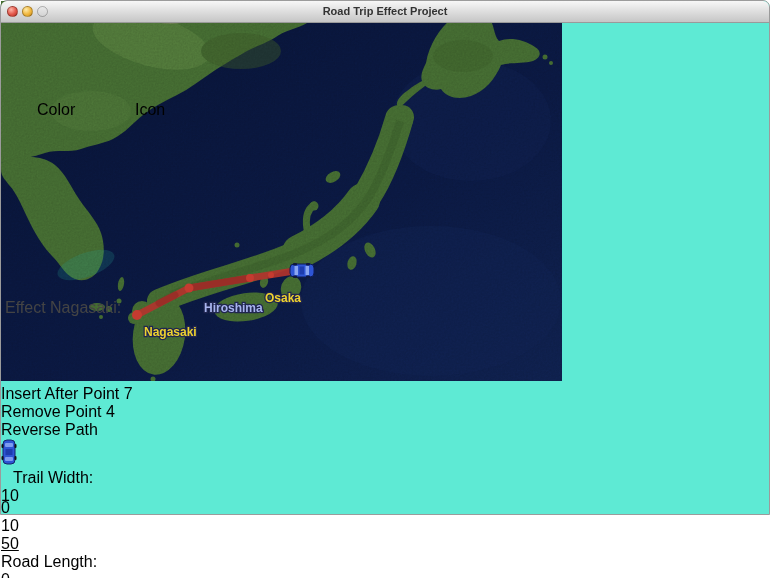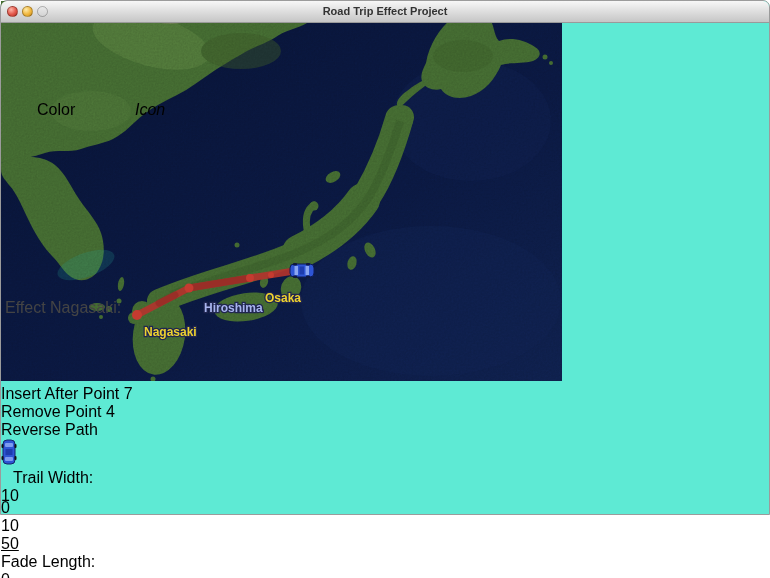--- a/index.html
+++ b/index.html
@@ -183,21 +183,21 @@
     </div>
 
     <div class="panel">
       <div class="btn3d" style="top:14px;">Insert After Point 7</div>
       <div class="btn3d" style="top:41px;">Remove Point 4</div>
       <div class="btn3d" style="top:68px;">Reverse Path</div>
 
       <div class="abs lbl" style="left:36px;top:100px;text-align:right;">Color</div>
       <div class="swatch" style="background: rgb(178, 48, 40);"></div>
 
-      <div class="abs lbl" style="left:134px;top:100px;font-style:italic;">Icon</div>
+      <div class="abs lbl" style="left:134px;top:100px;">Icon</div>
       <div class="iconwell">
         <svg width="16" height="26" viewBox="0 0 16 26">
           <rect x="2" y="1" width="12" height="24" rx="4" fill="#2e55d4" stroke="#14246b"></rect>
           <rect x="4" y="4" width="8" height="4" rx="1" fill="#7d9cf0"></rect>
           <rect x="4" y="18" width="8" height="4" rx="1" fill="#7d9cf0"></rect>
           <rect x="4.5" y="10" width="7" height="6" fill="#1d3cae"></rect>
           <rect x="0.5" y="5" width="2" height="4" rx="1" fill="#111"></rect>
           <rect x="13.5" y="5" width="2" height="4" rx="1" fill="#111"></rect>
           <rect x="0.5" y="17" width="2" height="4" rx="1" fill="#111"></rect>
           <rect x="13.5" y="17" width="2" height="4" rx="1" fill="#111"></rect>
@@ -206,21 +206,21 @@
 
       <div class="slider-label" style="top:165px;margin-left:12px;">Trail Width:</div>
       <div class="track" style="top:169px;"></div>
       <div class="thumb" style="left:100px;top:164px;"></div>
       <div class="minifield" style="left:167px;top:165px;width:25px;height:12px;">10</div>
       <div class="ticks-sparse" style="top:183px;"></div>
       <div class="ticklabel" style="left:89px;top:189px;">0</div>
       <div class="ticklabel" style="left:97px;top:189px;">10</div>
       <div class="ticklabel" style="left:152px;top:189px;text-decoration:underline;">50</div>
 
-      <div class="slider-label" style="top:212px;">Fade Length:</div>
+      <div class="slider-label" style="top:212px;">Road Length:</div>
       <div class="track" style="top:216px;"></div>
       <div class="thumb" style="left:147px;top:211px;"></div>
       <div class="minifield" style="left:167px;top:212px;width:25px;height:12px;">0</div>
       <div class="ticks-dense" style="top:230px;"></div>
 
       <div class="track" style="top:263px;"></div>
       <div class="thumb" style="left:118px;top:258px;"></div>
 
       <div class="ticks-dense" style="top:277px;"></div>
 

